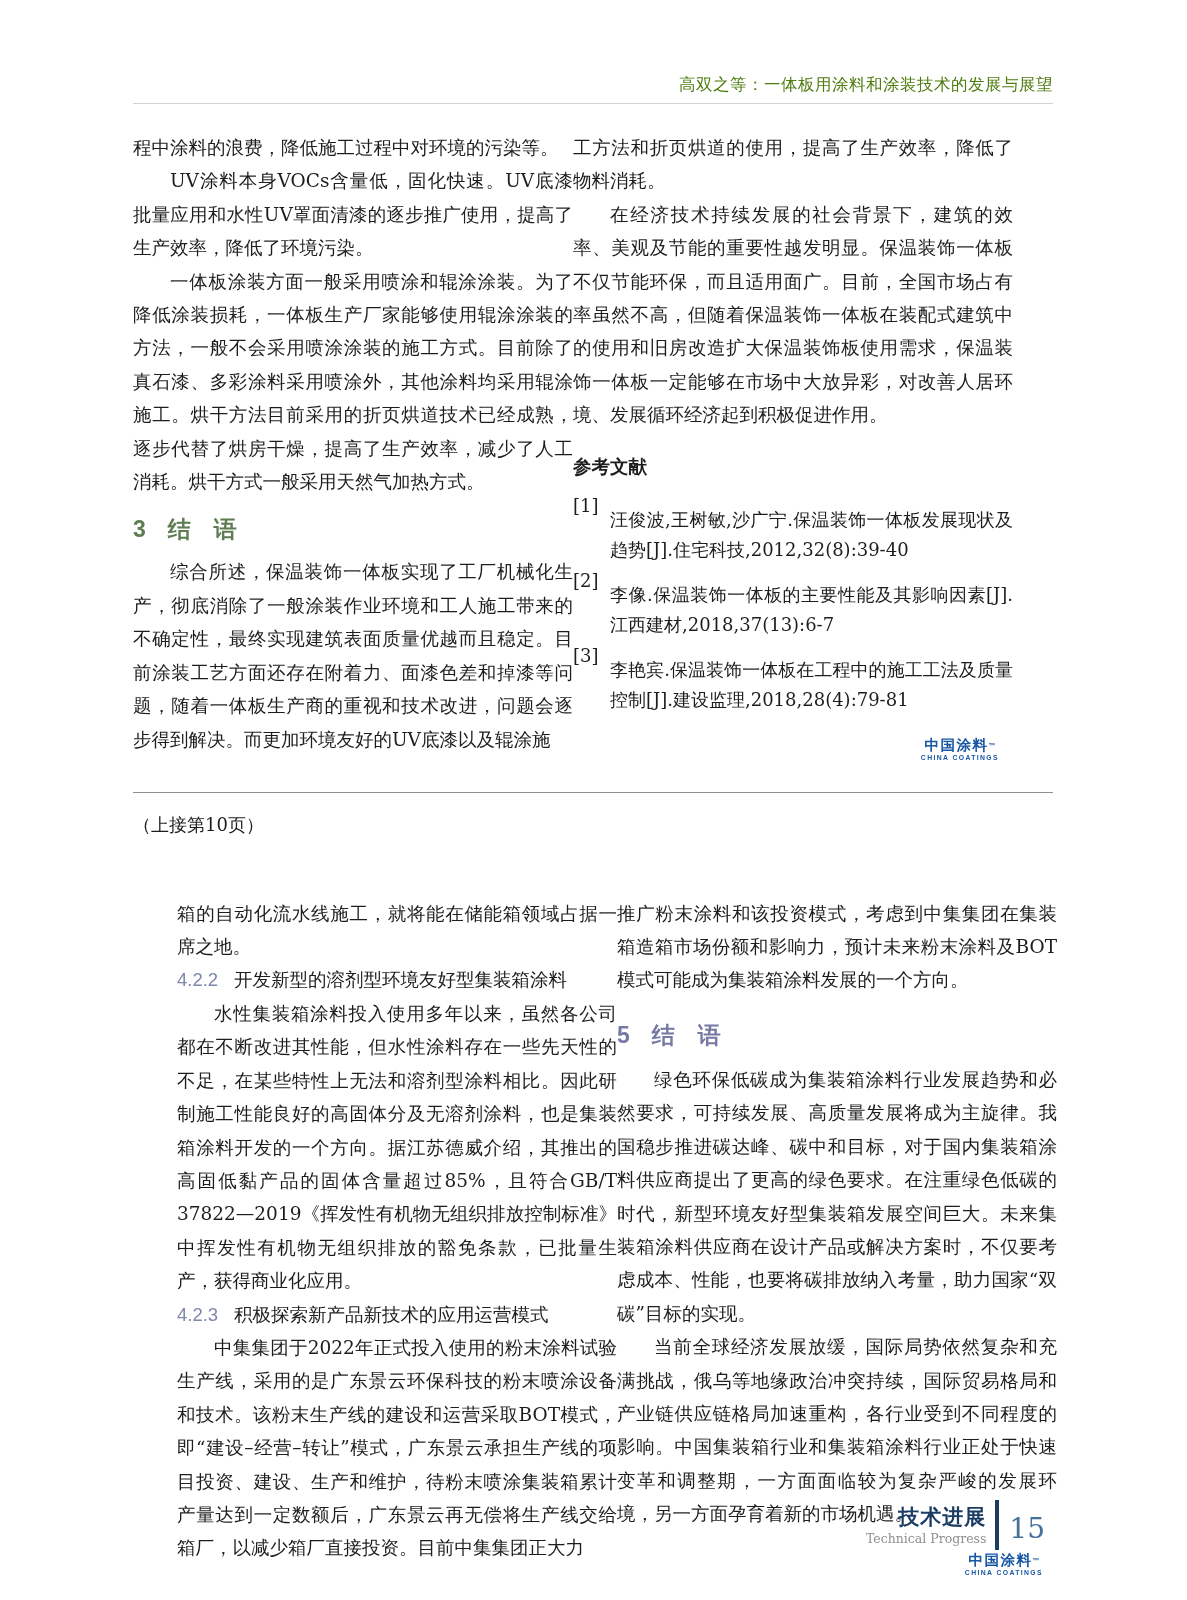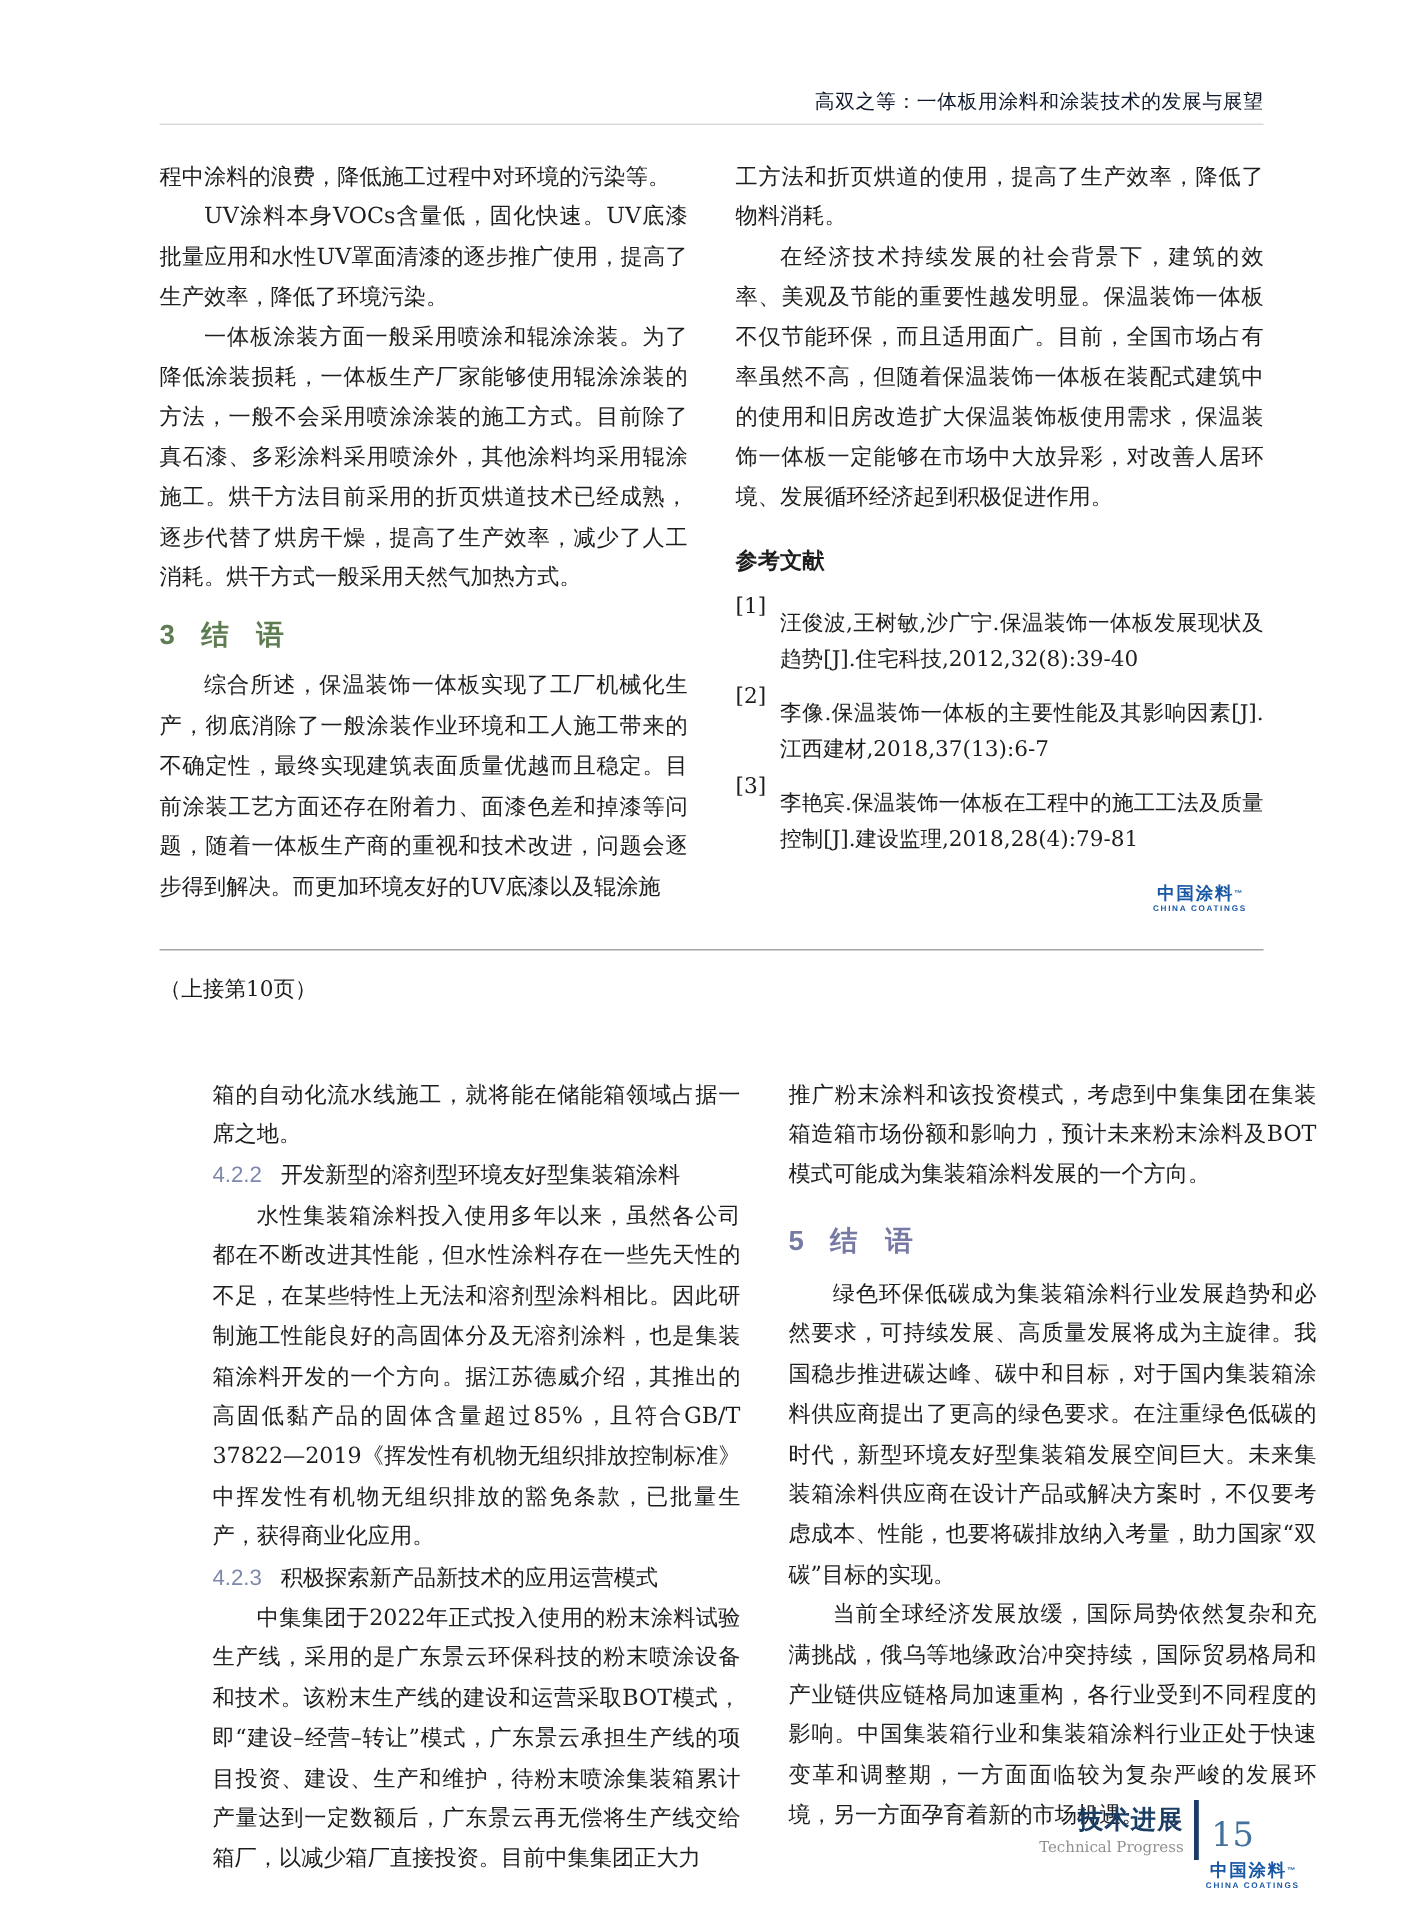--- a/index.html
+++ b/index.html
@@ -12,26 +12,26 @@
     color:#1d1d1d;
     overflow:hidden;
   }
   .content { padding-left:133px; padding-right:134px; }
 
   .running-title {
     padding-top:74px;
     text-align:right;
     font-family:"Liberation Sans",sans-serif;
     font-size:16.5px;
-    color:#0f172a;
+    color:#4d7c0f;
     letter-spacing:0.5px;
   }
   .header-rule { border-bottom:1.5px solid #cfd3d5; margin-top:7px; }
 
-  .cols { display:flex; gap:40px; margin-top:27px; }
+  .cols { display:flex; margin-top:27px; }
   .col { width:440px; flex:0 0 440px; }
 
   p.body {
     margin:0;
     font-size:18.5px;
     line-height:33.4px;
     text-align:justify;
   }
   p.ind { text-indent:2em; }
 

